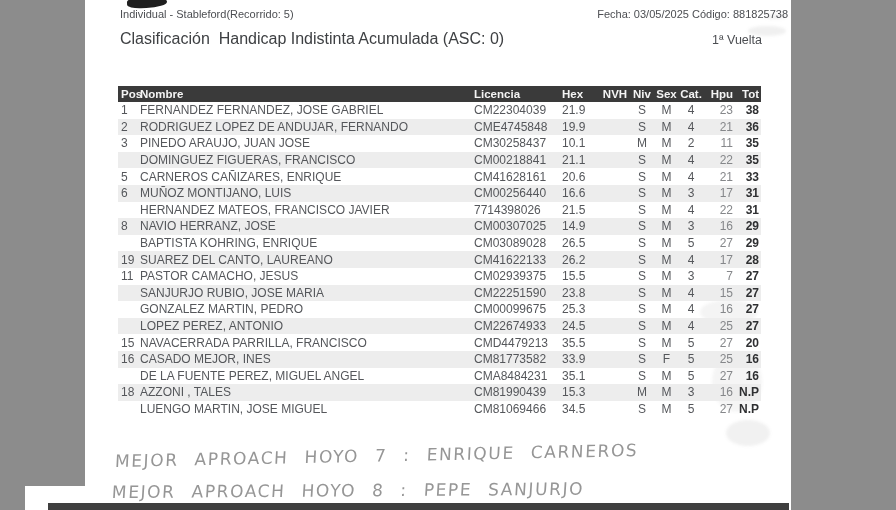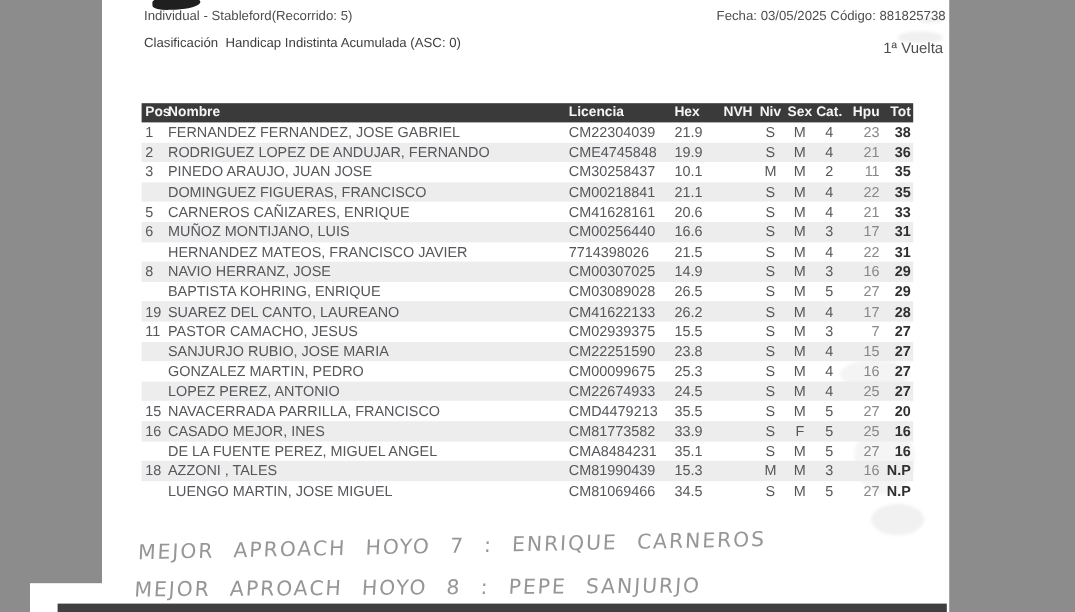--- a/index.html
+++ b/index.html
@@ -15,22 +15,22 @@
   .bottom-bar{position:absolute;left:48px;top:503px;width:741px;height:7px;background:var(--bottom_bar);}
   .smudge-topleft{position:absolute;left:127px;top:-3px;width:40px;height:11px;background:#1f1f1f;border-radius:45% 55% 60% 40%;transform:rotate(-2deg);}
   .artifact{position:absolute;background:rgba(60,60,60,.08);filter:blur(1.5px);border-radius:50%;}
   .a1{left:766px;top:14px;width:22px;height:5px;transform:rotate(-4deg);}
   .a2{left:748px;top:26px;width:38px;height:10px;}
   .a3{left:700px;top:300px;width:58px;height:24px;background:rgba(60,60,60,.06);}
   .a4{left:712px;top:352px;width:50px;height:60px;background:rgba(60,60,60,.05);}
   .a5{left:726px;top:420px;width:44px;height:26px;background:rgba(60,60,60,.07);}
 
   .meta-row{position:absolute;left:120px;top:8px;width:668px;display:flex;justify-content:space-between;font-size:11px;color:#4c4e52;}
-  .title{position:absolute;left:120px;top:30px;font-size:11px;color:#3e4043;white-space:pre;}
-  .round{position:absolute;left:656px;top:33px;width:130px;text-align:right;font-size:12.5px;color:#4c4e52;}
+  .title{position:absolute;left:120px;top:30px;font-size:16px;color:#3e4043;white-space:pre;}
+  .round{position:absolute;left:632px;top:33px;width:130px;text-align:right;font-size:12.5px;color:#4c4e52;}
 
   .table{position:absolute;left:118px;top:53px;width:643px;font-size:12px;color:var(--text);margin-top:33px;}
   .thead{display:flex;align-items:center;height:16px;background:var(--header_bar);color:#f4f4f4;font-weight:bold;font-size:11.5px;}
   .row{display:flex;align-items:center;height:16.6px;white-space:nowrap;}
   .row.alt{background:var(--row_alt);}
   .c{overflow:visible;}
   .c-pos{width:22px;padding-left:3px;}
   .c-nombre{flex:1;}
   .c-lic{width:88px;}
   .c-hex{width:38px;text-align:left;}

